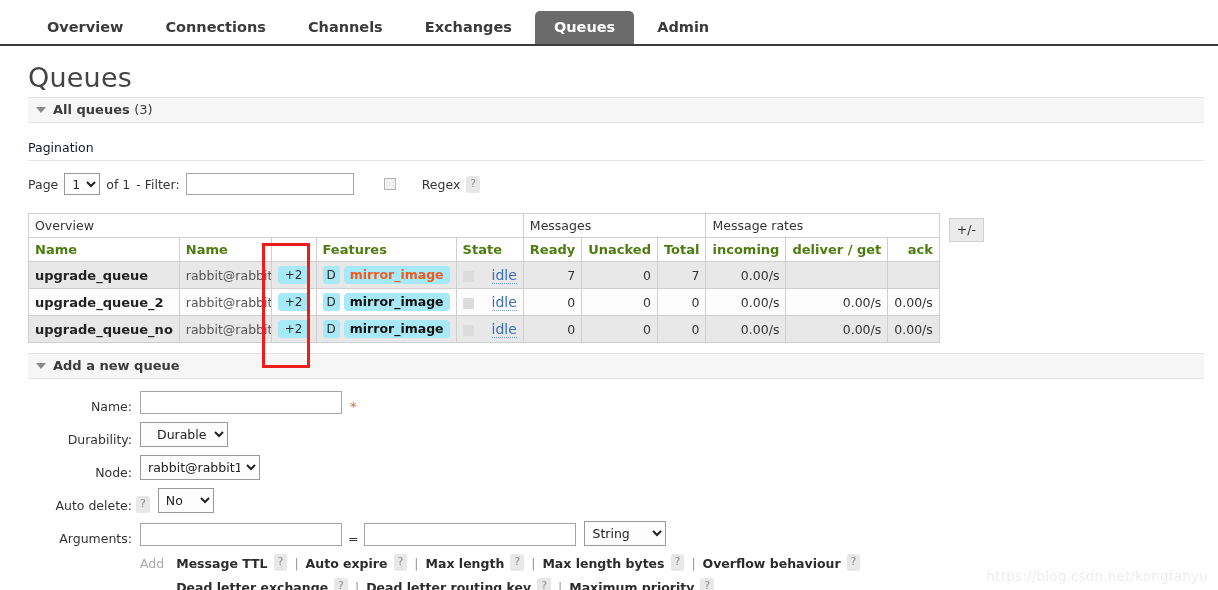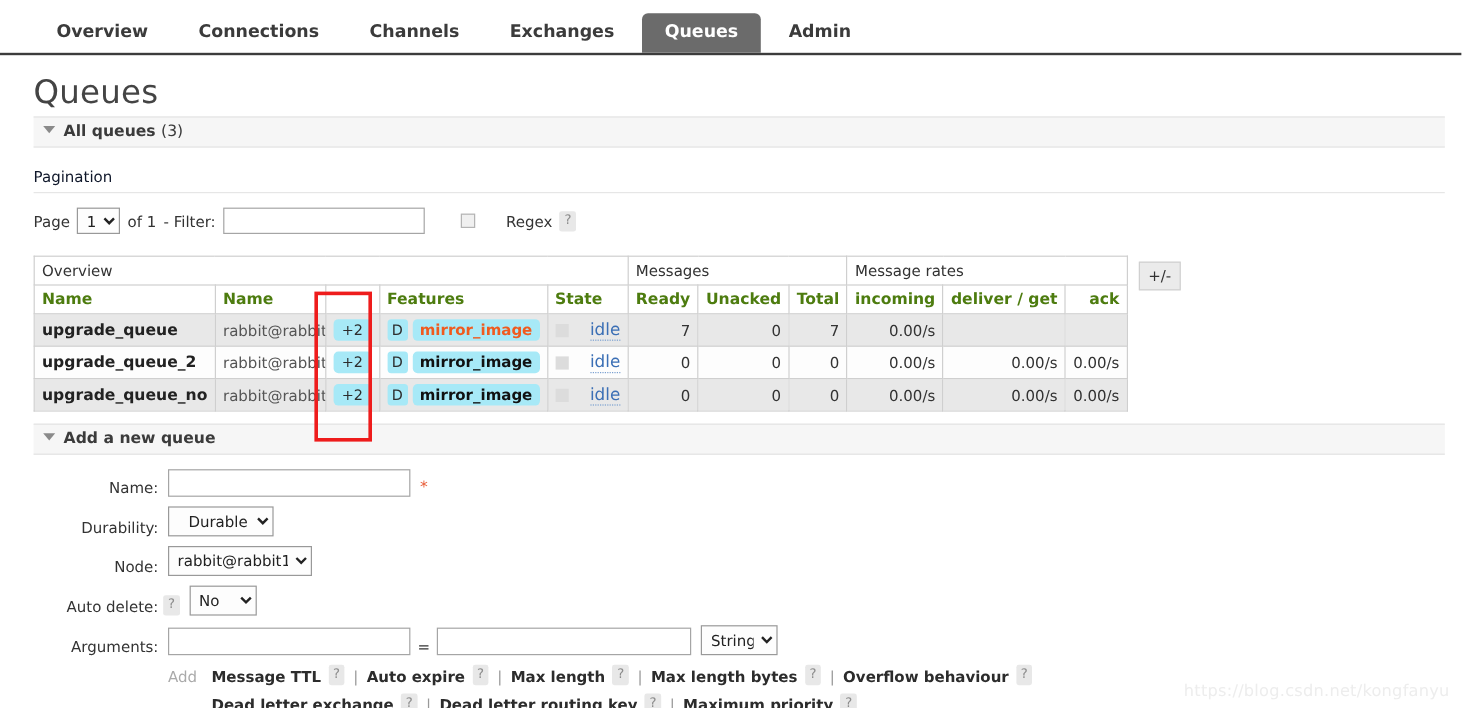--- a/index.html
+++ b/index.html
@@ -405,21 +405,21 @@
       <select class="mini" style="height:25px;width:56px;">
         <option>No</option>
       </select>
     </div>
 
     <div class="frow">
       <div class="flabel">Arguments:</div>
       <input class="textbox" style="width: 202px; height: 23px;" value="">
       <span class="eq-sign">=</span>
       <input class="textbox" style="width: 212px; height: 23px;" value="">
-      <select class="mini" style="height:25px;width:64px;margin-left:8px;">
+      <select class="mini" style="height:25px;width:82px;margin-left:8px;">
         <option>String</option>
       </select>
     </div>
 
     <div class="arg-links">
       <span class="add-link">Add</span>
       <div class="arg-list">
 
         <div class="arg-line">
           <span class="arg-item">Message TTL</span>

